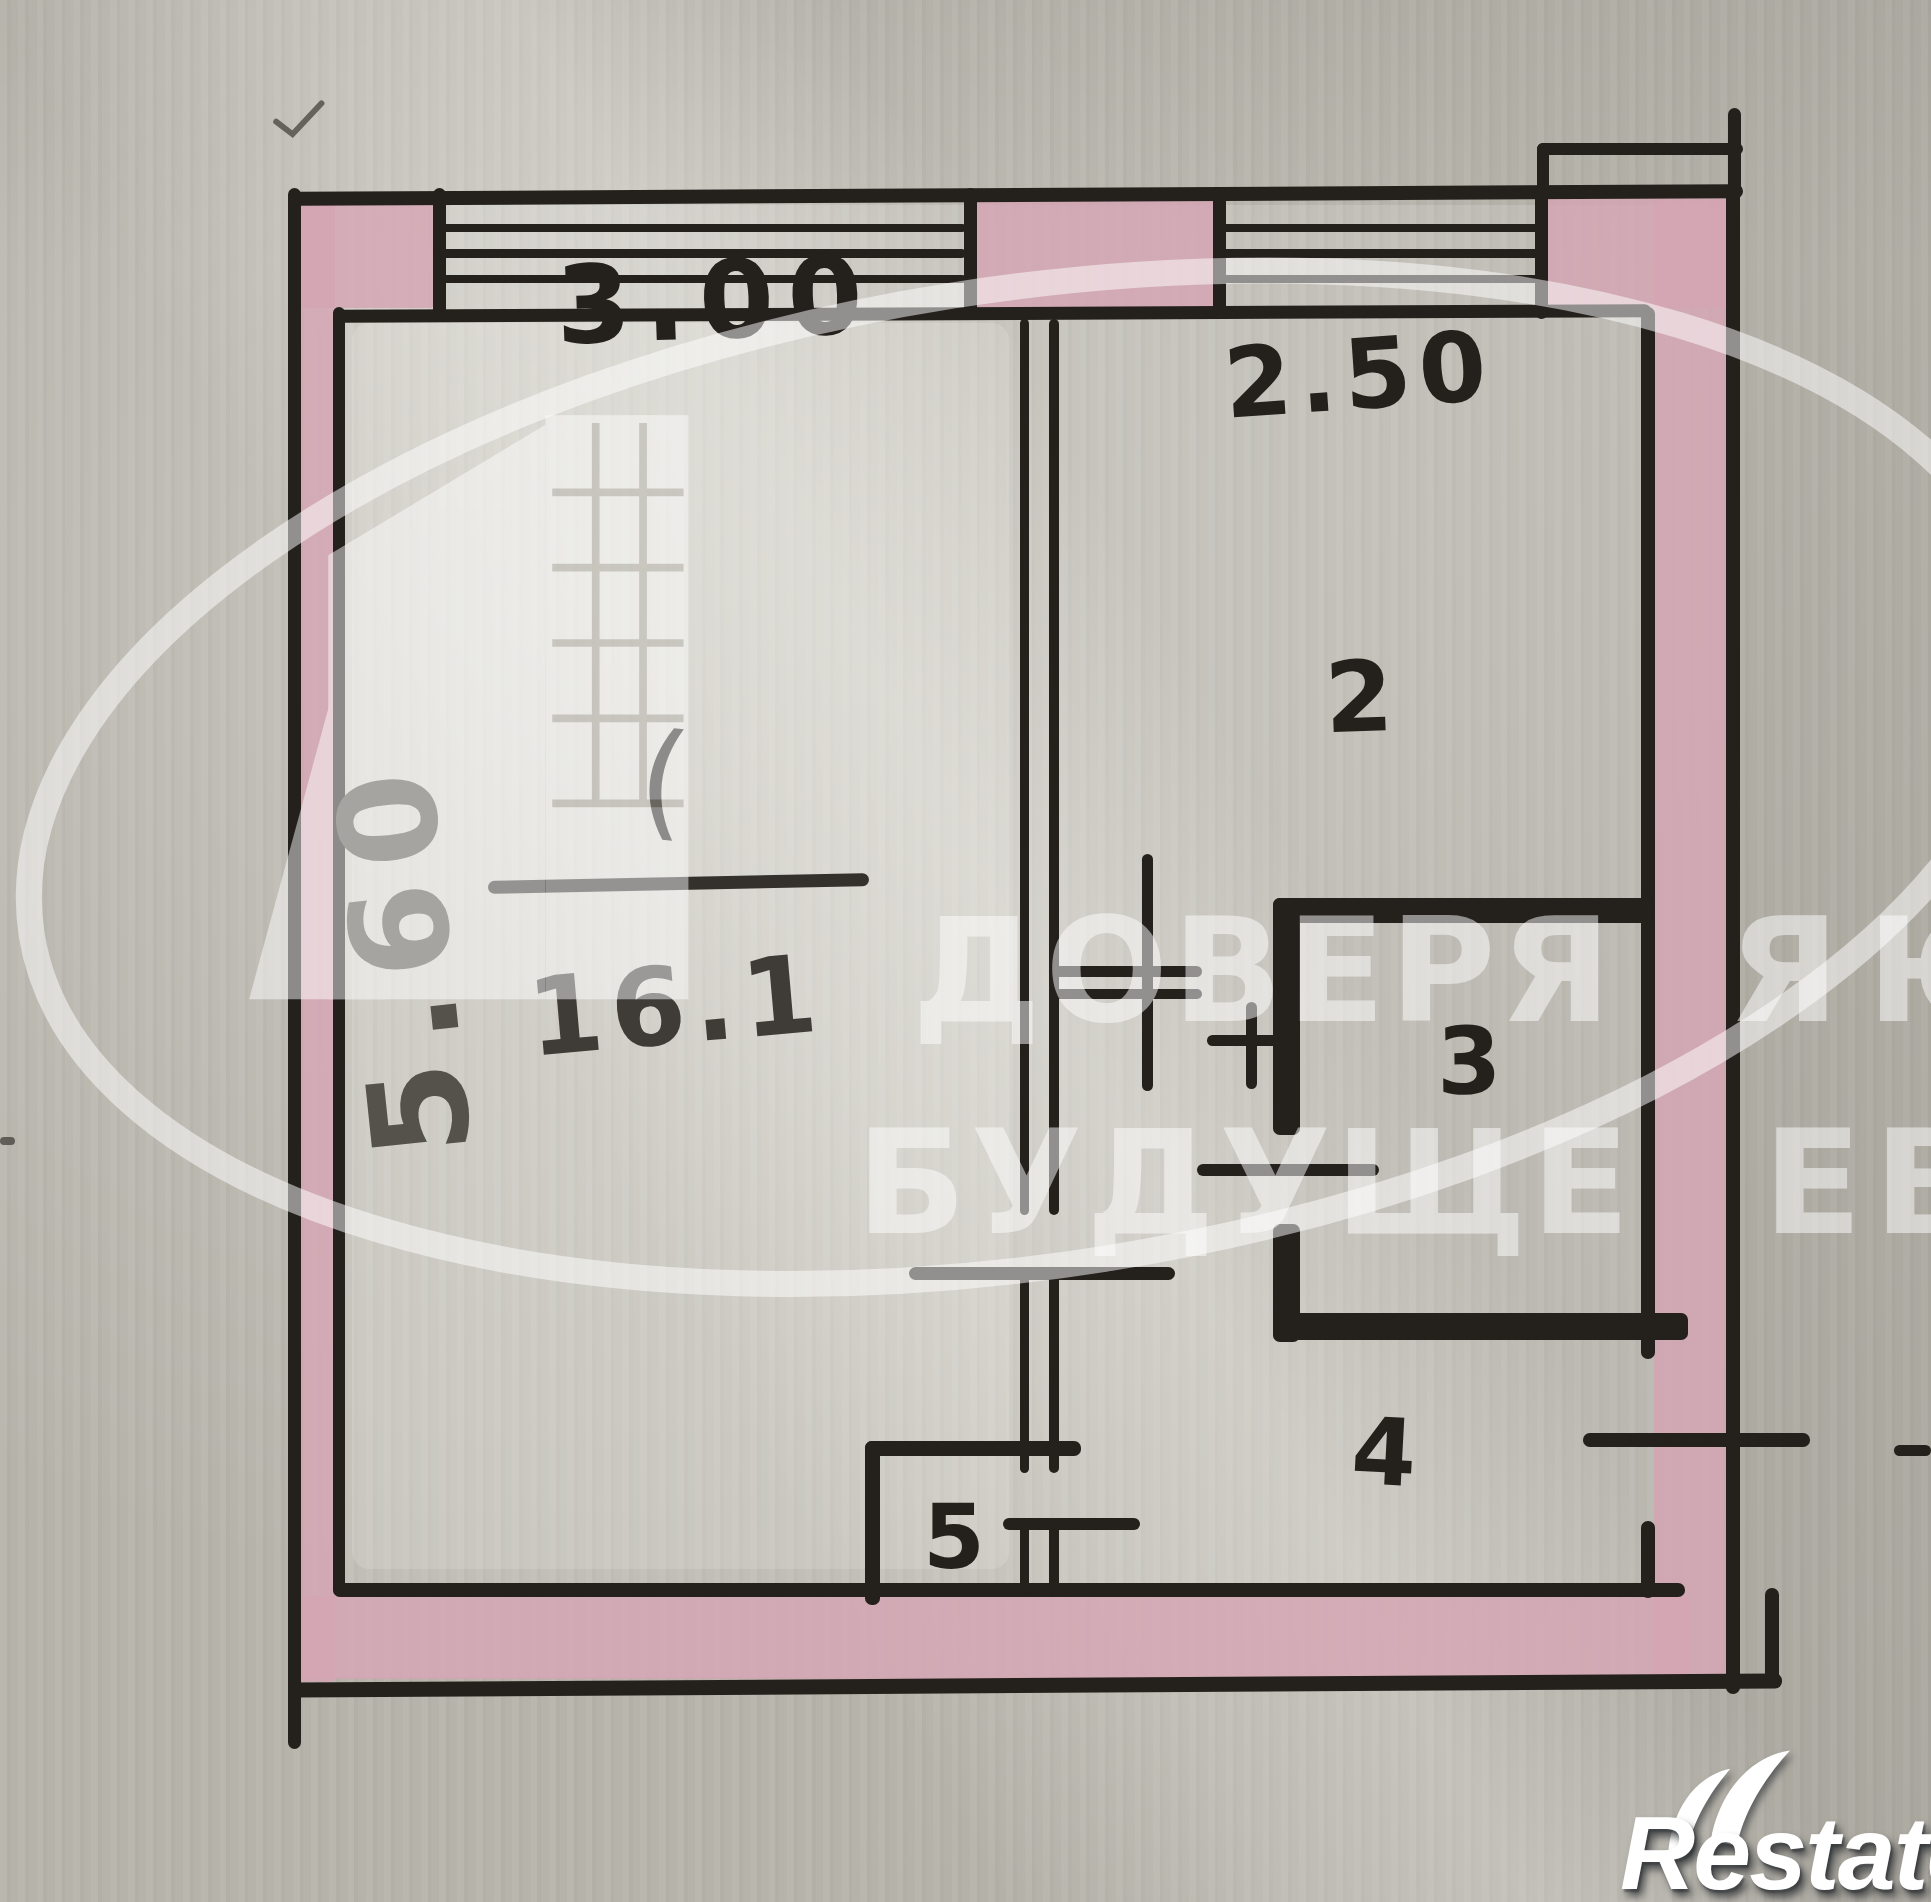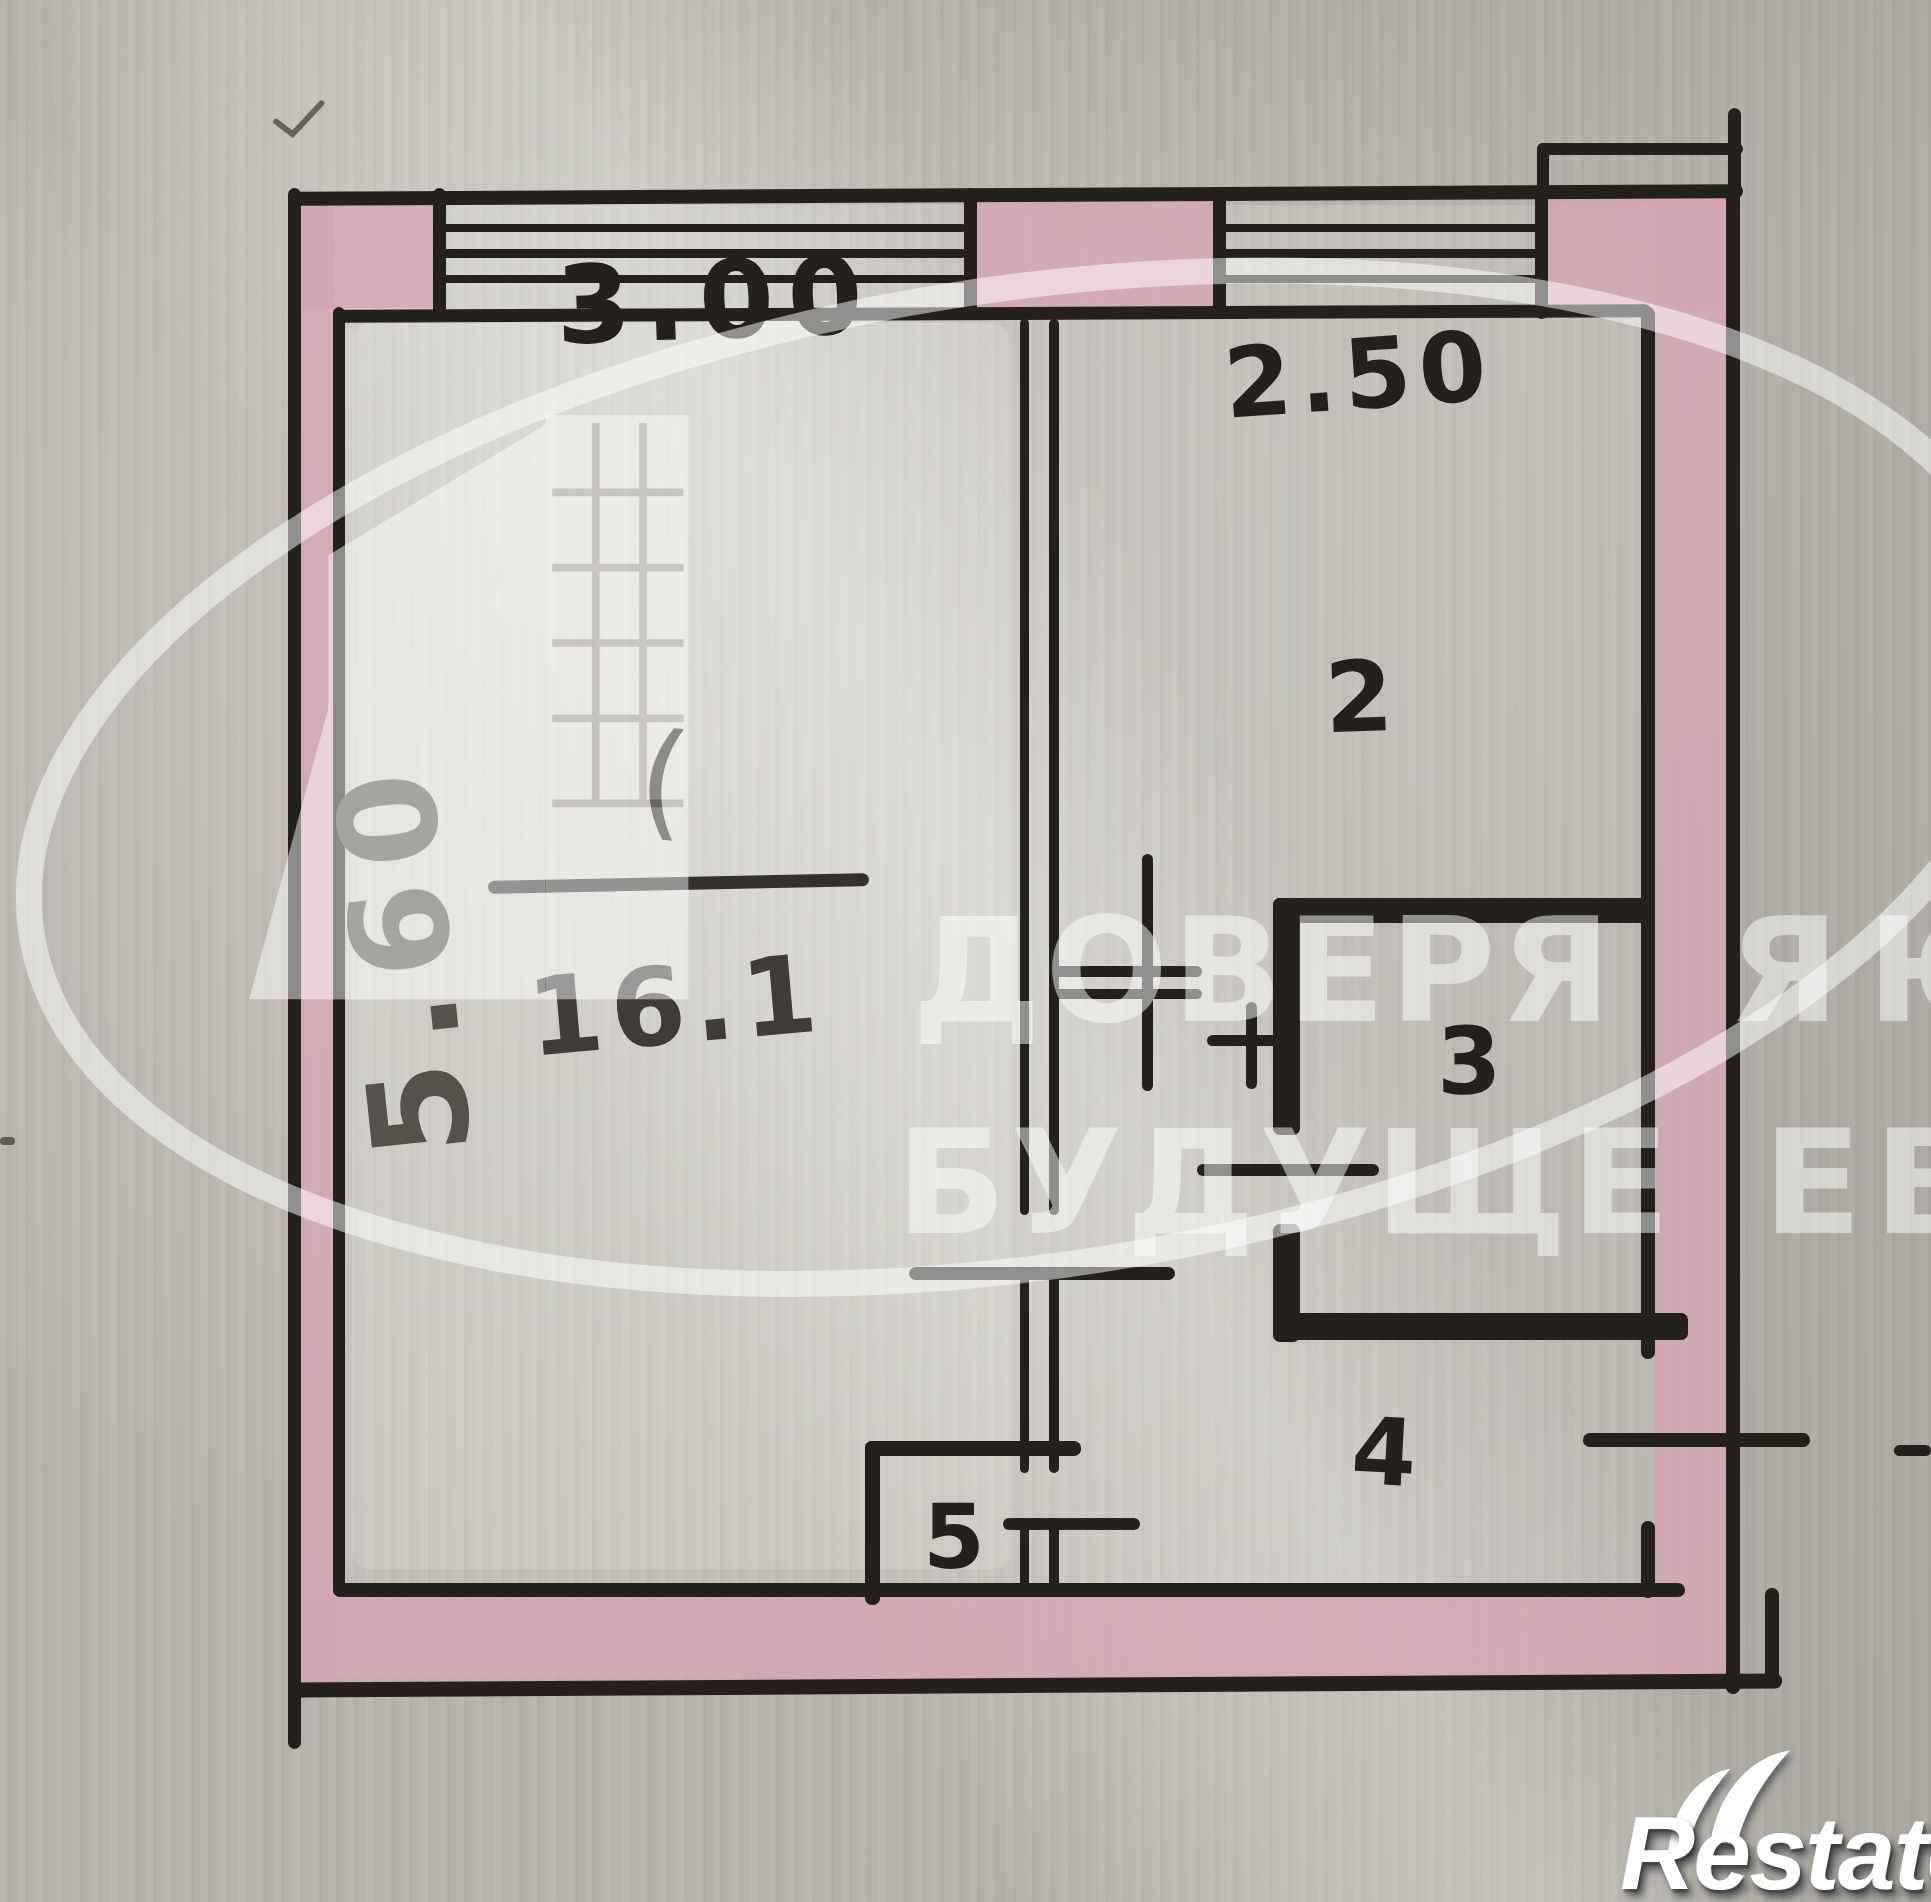--- a/index.html
+++ b/index.html
@@ -126,21 +126,21 @@
         <line x1="572" y1="510" x2="708" y2="510"></line>
         <line x1="572" y1="588" x2="708" y2="588"></line>
         <line x1="572" y1="666" x2="708" y2="666"></line>
         <line x1="572" y1="744" x2="708" y2="744"></line>
         <line x1="572" y1="832" x2="708" y2="832"></line>
       </g>
     </g>
   </svg>
 
   <div class="wm" style="left:912px;top:898px;font-size:145px;letter-spacing:3.9px;">ДОВЕРЯ</div>
-  <div class="wm" style="left:896px;top:1110px;font-size:145px;letter-spacing:3.9px;">БУДУЩЕ</div>
+  <div class="wm" style="left:856px;top:1110px;font-size:145px;letter-spacing:3.9px;">БУДУЩЕ</div>
   <div class="wm" style="left:1728px;top:898px;font-size:145px;letter-spacing:27px;">ЯЮ</div>
   <div class="wm" style="left:1763px;top:1110px;font-size:145px;letter-spacing:11.6px;">ЕВ</div>
 
   <svg id="logo-svg" width="1931" height="1902" viewBox="0 0 2000 1970" style="z-index:9;filter:drop-shadow(3.9px 5.8px 3.9px rgba(40,44,48,.6));">
     <g fill="#ffffff">
       <path d="M1728,1916 C1734,1866 1762,1838 1792,1832 C1771,1857 1752,1888 1748,1918 Z"></path>
       <path d="M1772,1906 C1782,1848 1821,1817 1854,1813 C1829,1840 1806,1876 1799,1912 Z"></path>
     </g>
   </svg>
   <div id="logo-text" style="left:1620px;top:1794px;font-size:104px;letter-spacing:-1.9px;">Restate</div>

